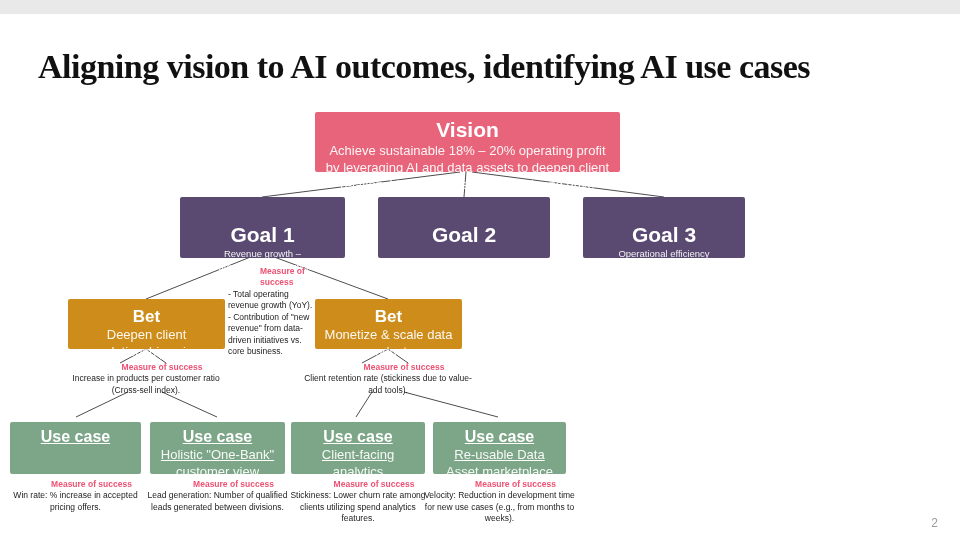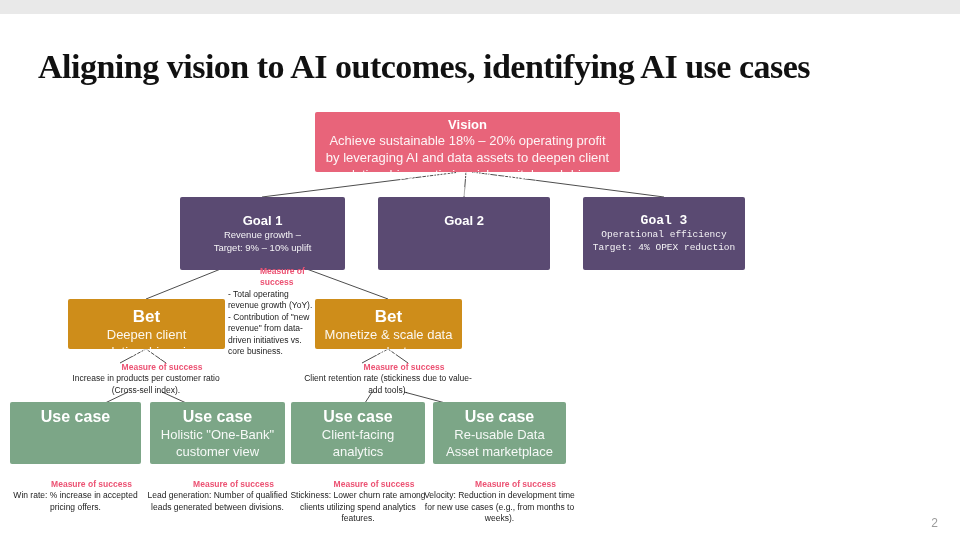--- a/index.html
+++ b/index.html
@@ -16,33 +16,33 @@
     position: absolute; left: 38px; top: 34px; width: 880px;
     font-family: "Liberation Serif", serif;
     font-weight: 700; font-size: 34px; letter-spacing: -0.5px;
     color: #111111; white-space: nowrap;
   }
   svg.lines { position: absolute; left: 0; top: 0; z-index: 0; }
   .node {
     position: absolute; z-index: 1; border-radius: 2px;
     color: #ffffff; text-align: center; padding: 5px 8px 4px 8px;
   }
-  .node .node-title { font-weight: 700; font-size: 13px; line-height: 1.25; }
+  .node .node-title { font-weight: 700; font-size: 21px; line-height: 1.25; }
   .node .node-body  { font-size: 13px; line-height: 1.3; color: rgba(255,255,255,0.93); white-space: pre-line; }
   .vision   { background: #E8647A; left: 315px; top: 98px;  width: 305px; height: 60px; }
-  .goal     { background: #5A4A72; top: 183px; height: 73px; padding-top: 16px; }
+  .goal     { background: #5A4A72; top: 183px; height: 61px; padding-top: 25px; }
   .goal .node-body { font-size: 9.5px; }
   .goal-1   { left: 180px; width: 165px; }
   .goal-2   { left: 378px; width: 172px; }
-  .goal-3   { left: 583px; width: 162px; font-family: Liberation Mono, monospace; }
+  .goal-3   { left: 583px; width: 162px; }
   .bet      { background: #CE8D1A; top: 285px; height: 50px; padding-top: 7px; }
   .bet .node-title { font-size: 17px; }
   .bet-1    { left: 68px;  width: 157px; }
   .bet-2    { left: 315px; width: 147px; }
-  .usecase  { background: #7CA687; top: 388px; height: 62px; padding-top: 5px; }
+  .usecase  { background: #7CA687; top: 408px; height: 52px; padding-top: 5px; text-decoration: underline; }
   .usecase .node-title { font-size: 16px; }
   .uc-1 { left: 10px;  width: 131px; }
   .uc-2 { left: 150px; width: 135px; }
   .uc-3 { left: 291px; width: 134px; }
   .uc-4 { left: 433px; width: 133px; }
   .measure { position: absolute; z-index: 1; text-align: center; }
   .measure-label { font-size: 8.5px; font-weight: 700; color: #EC5273; line-height: 1.35; padding-left: 32px; }
   .measure-body  { font-size: 8.5px; color: #1c1c1c; line-height: 1.35; white-space: pre-line; }
   .goal-measure { left: 228px; top: 252px; width: 88px; text-align: left; }
   .bet-measure-1 { left: 58px;  top: 348px; width: 176px; }

